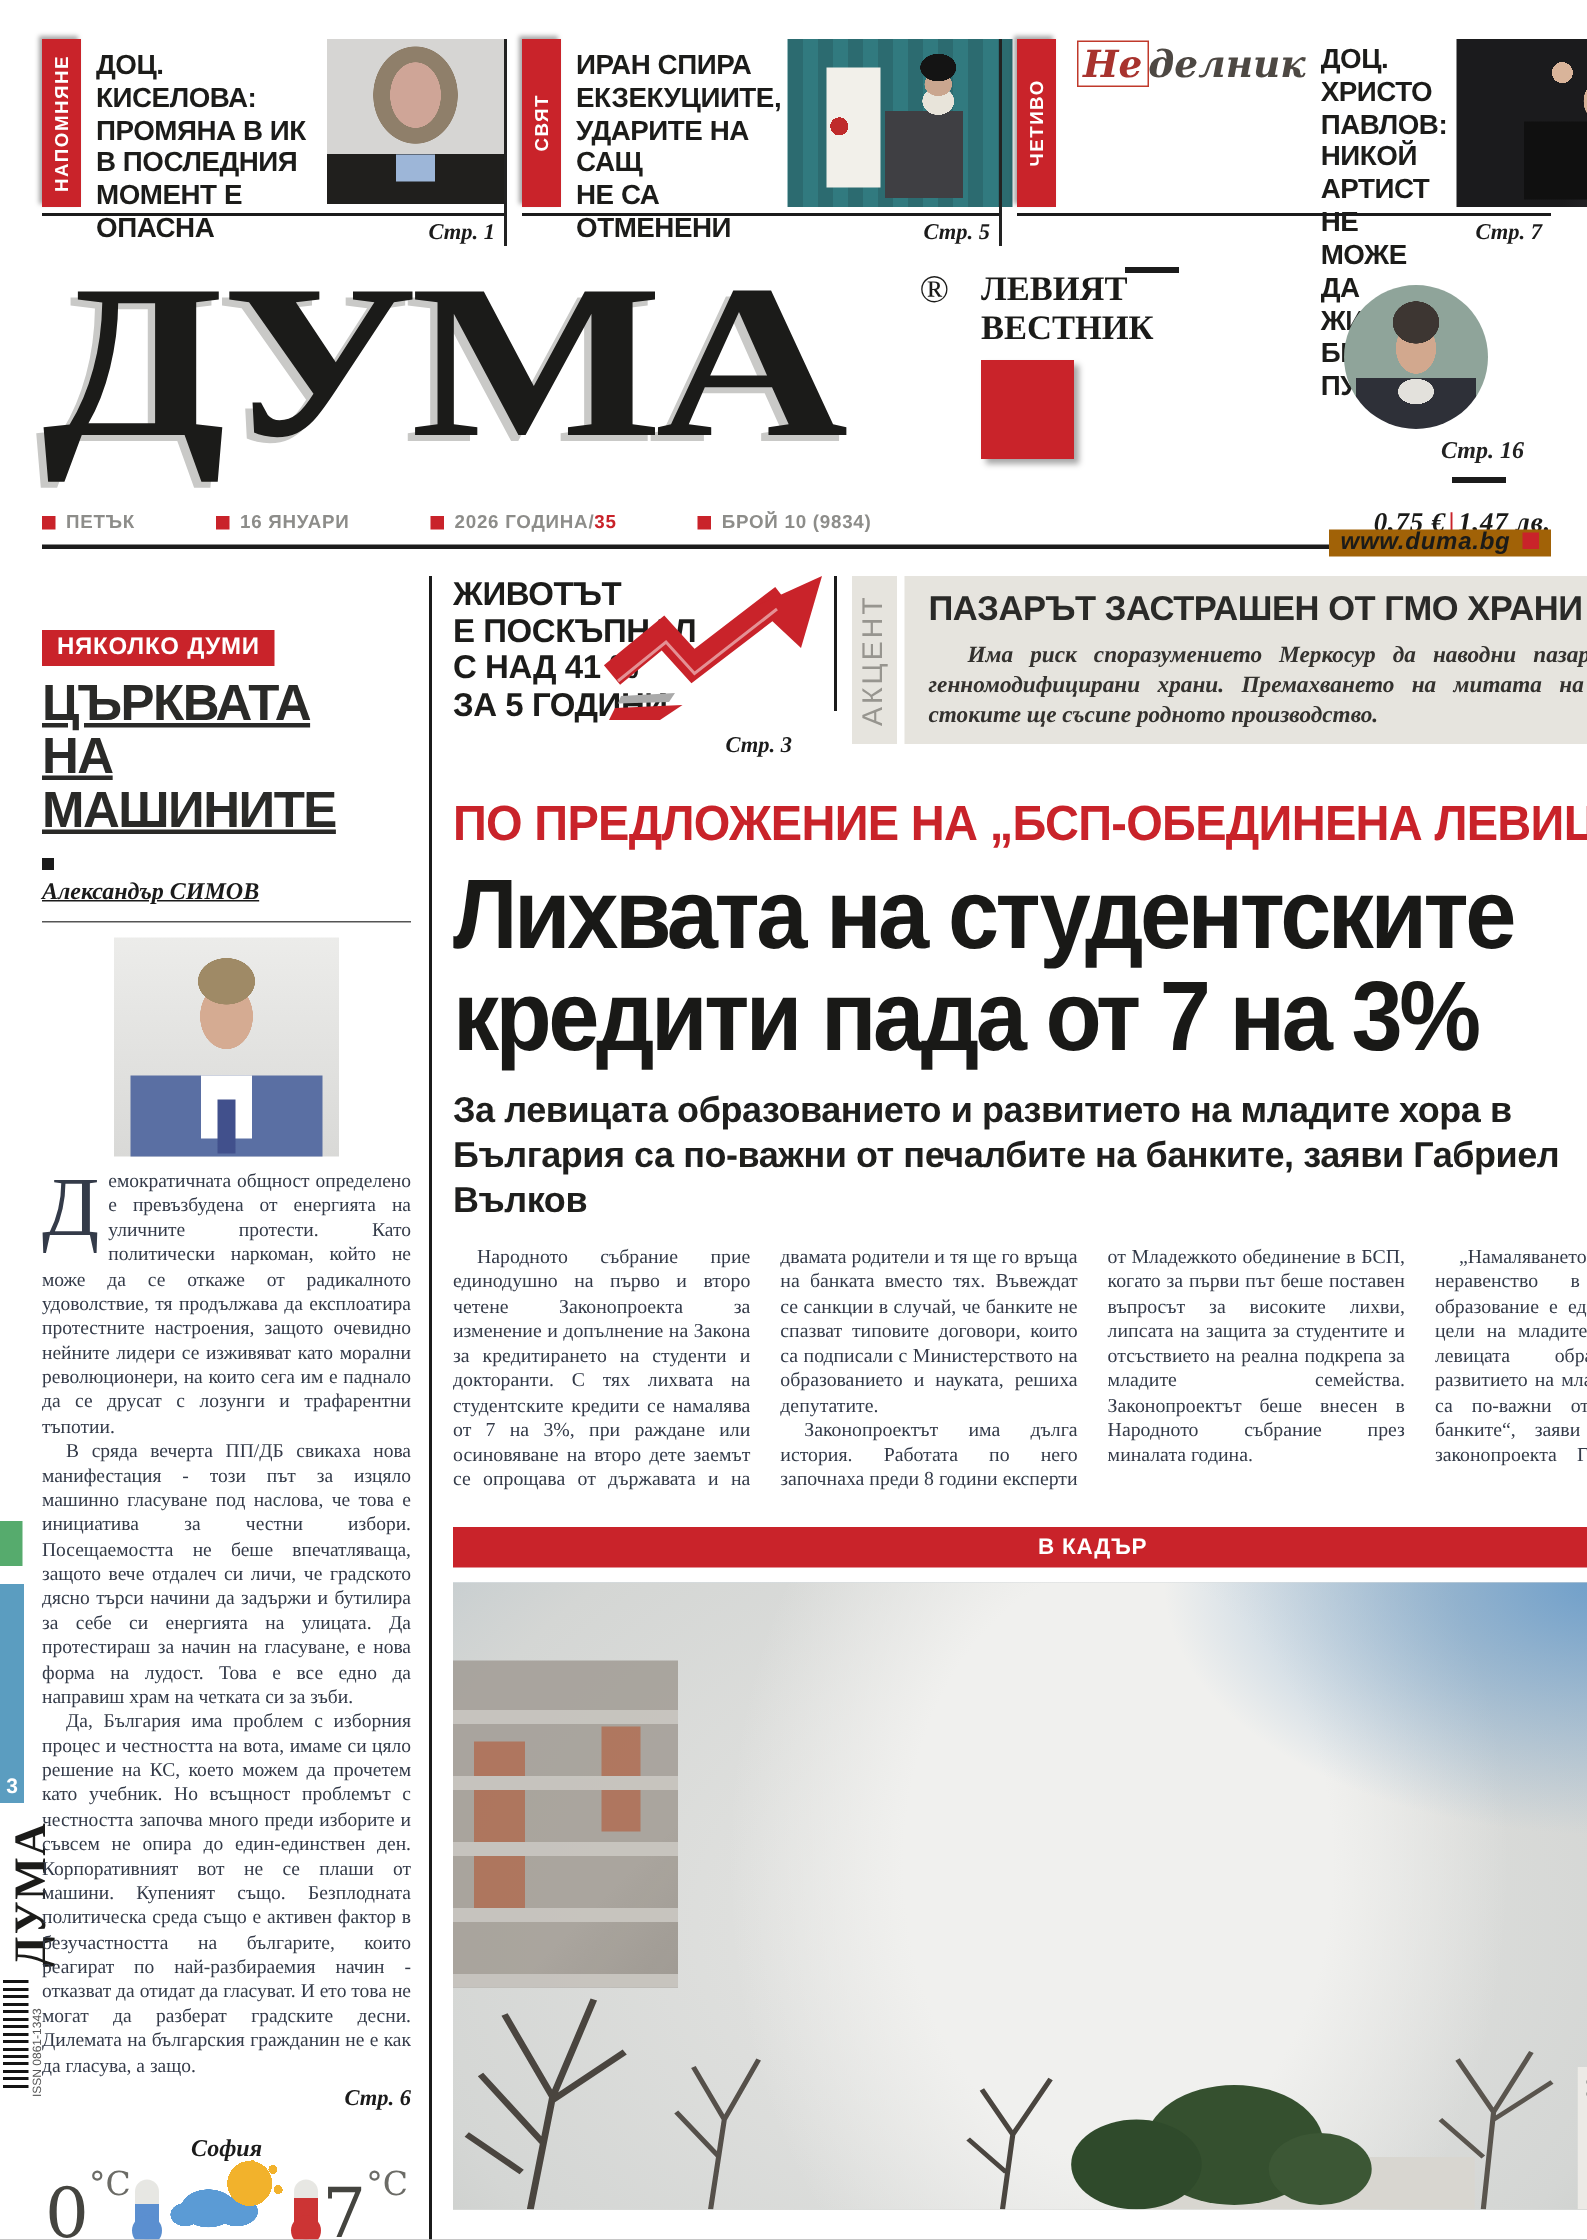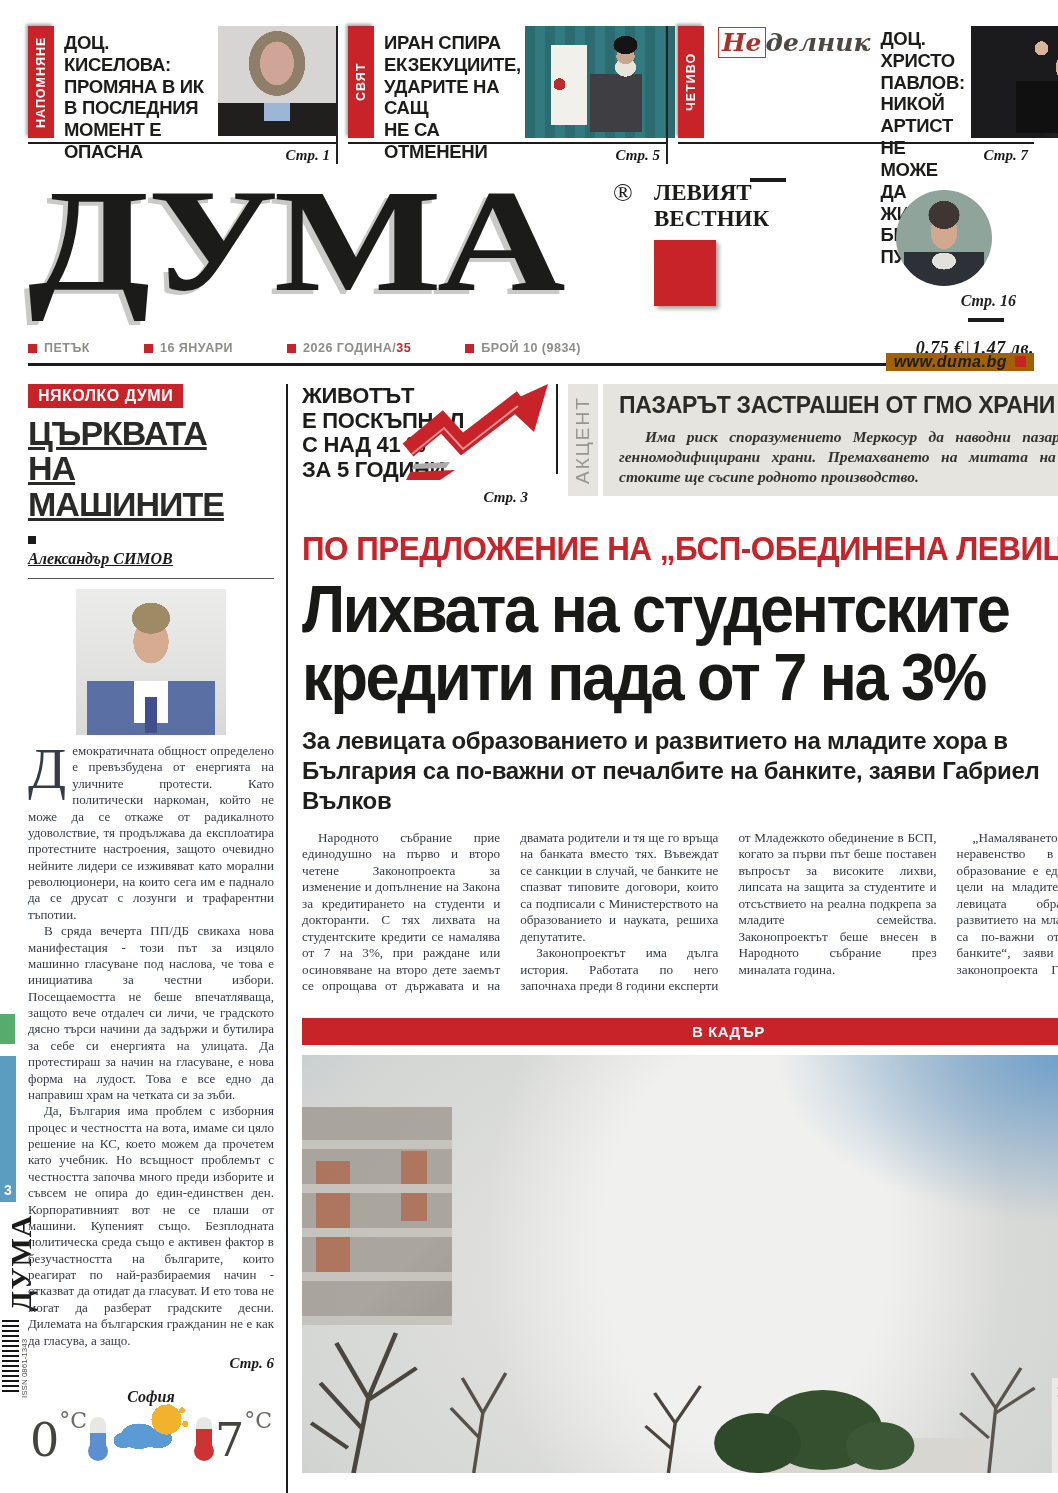--- a/index.html
+++ b/index.html
@@ -80,21 +80,21 @@
   .website{position:absolute;right:0;top:-10px;background:#a16207;padding:0 8px;
            font:italic 800 16px "Liberation Sans",sans-serif;color:#1b1b19;letter-spacing:.5px;}
   .website .sq{display:inline-block;width:11px;height:11px;background:#c9232a;margin-left:8px;}
 
   
   .content{display:flex;margin-top:18px;}
   .left-col{width:246px;flex:none;padding-right:12px;border-right:2px solid #1b1b1b;}
   .main-col{flex:1;padding-left:14px;position:relative;}
 
   .kicker-few{display:inline-block;background:#c9232a;color:#fff;font:800 16px "Liberation Sans",sans-serif;
-              letter-spacing:.5px;padding:3px 10px;}
+              letter-spacing:.5px;padding:3px 10px;margin-top:36px;}
   .op-title{font:800 34px/1.04 "Liberation Sans",sans-serif;color:#2a2a28;letter-spacing:-1px;
             white-space:pre-line;margin-top:8px;text-decoration:underline;}
   .op-bullet{width:8px;height:8px;background:#1b1b1b;margin-top:14px;}
   .op-author{font:italic 700 16px "Liberation Serif",serif;margin-top:6px;color:#1b1b1b;text-decoration:underline;}
   .op-rule{border-bottom:1.5px solid #555;margin-top:10px;}
   .ph-simov{width:150px;height:146px;margin:10px auto 8px;background:
      radial-gradient(ellipse 27px 22px at 50% 20%, #9f8a66 0 70%, transparent 71%),
      radial-gradient(ellipse 25px 31px at 50% 36%, #d5ab92 0 70%, transparent 71%),
      linear-gradient(#41508c 0 0) 50% 98%/12px 36px no-repeat,
      linear-gradient(#ffffff 0 0) 50% 88%/34px 42px no-repeat,

